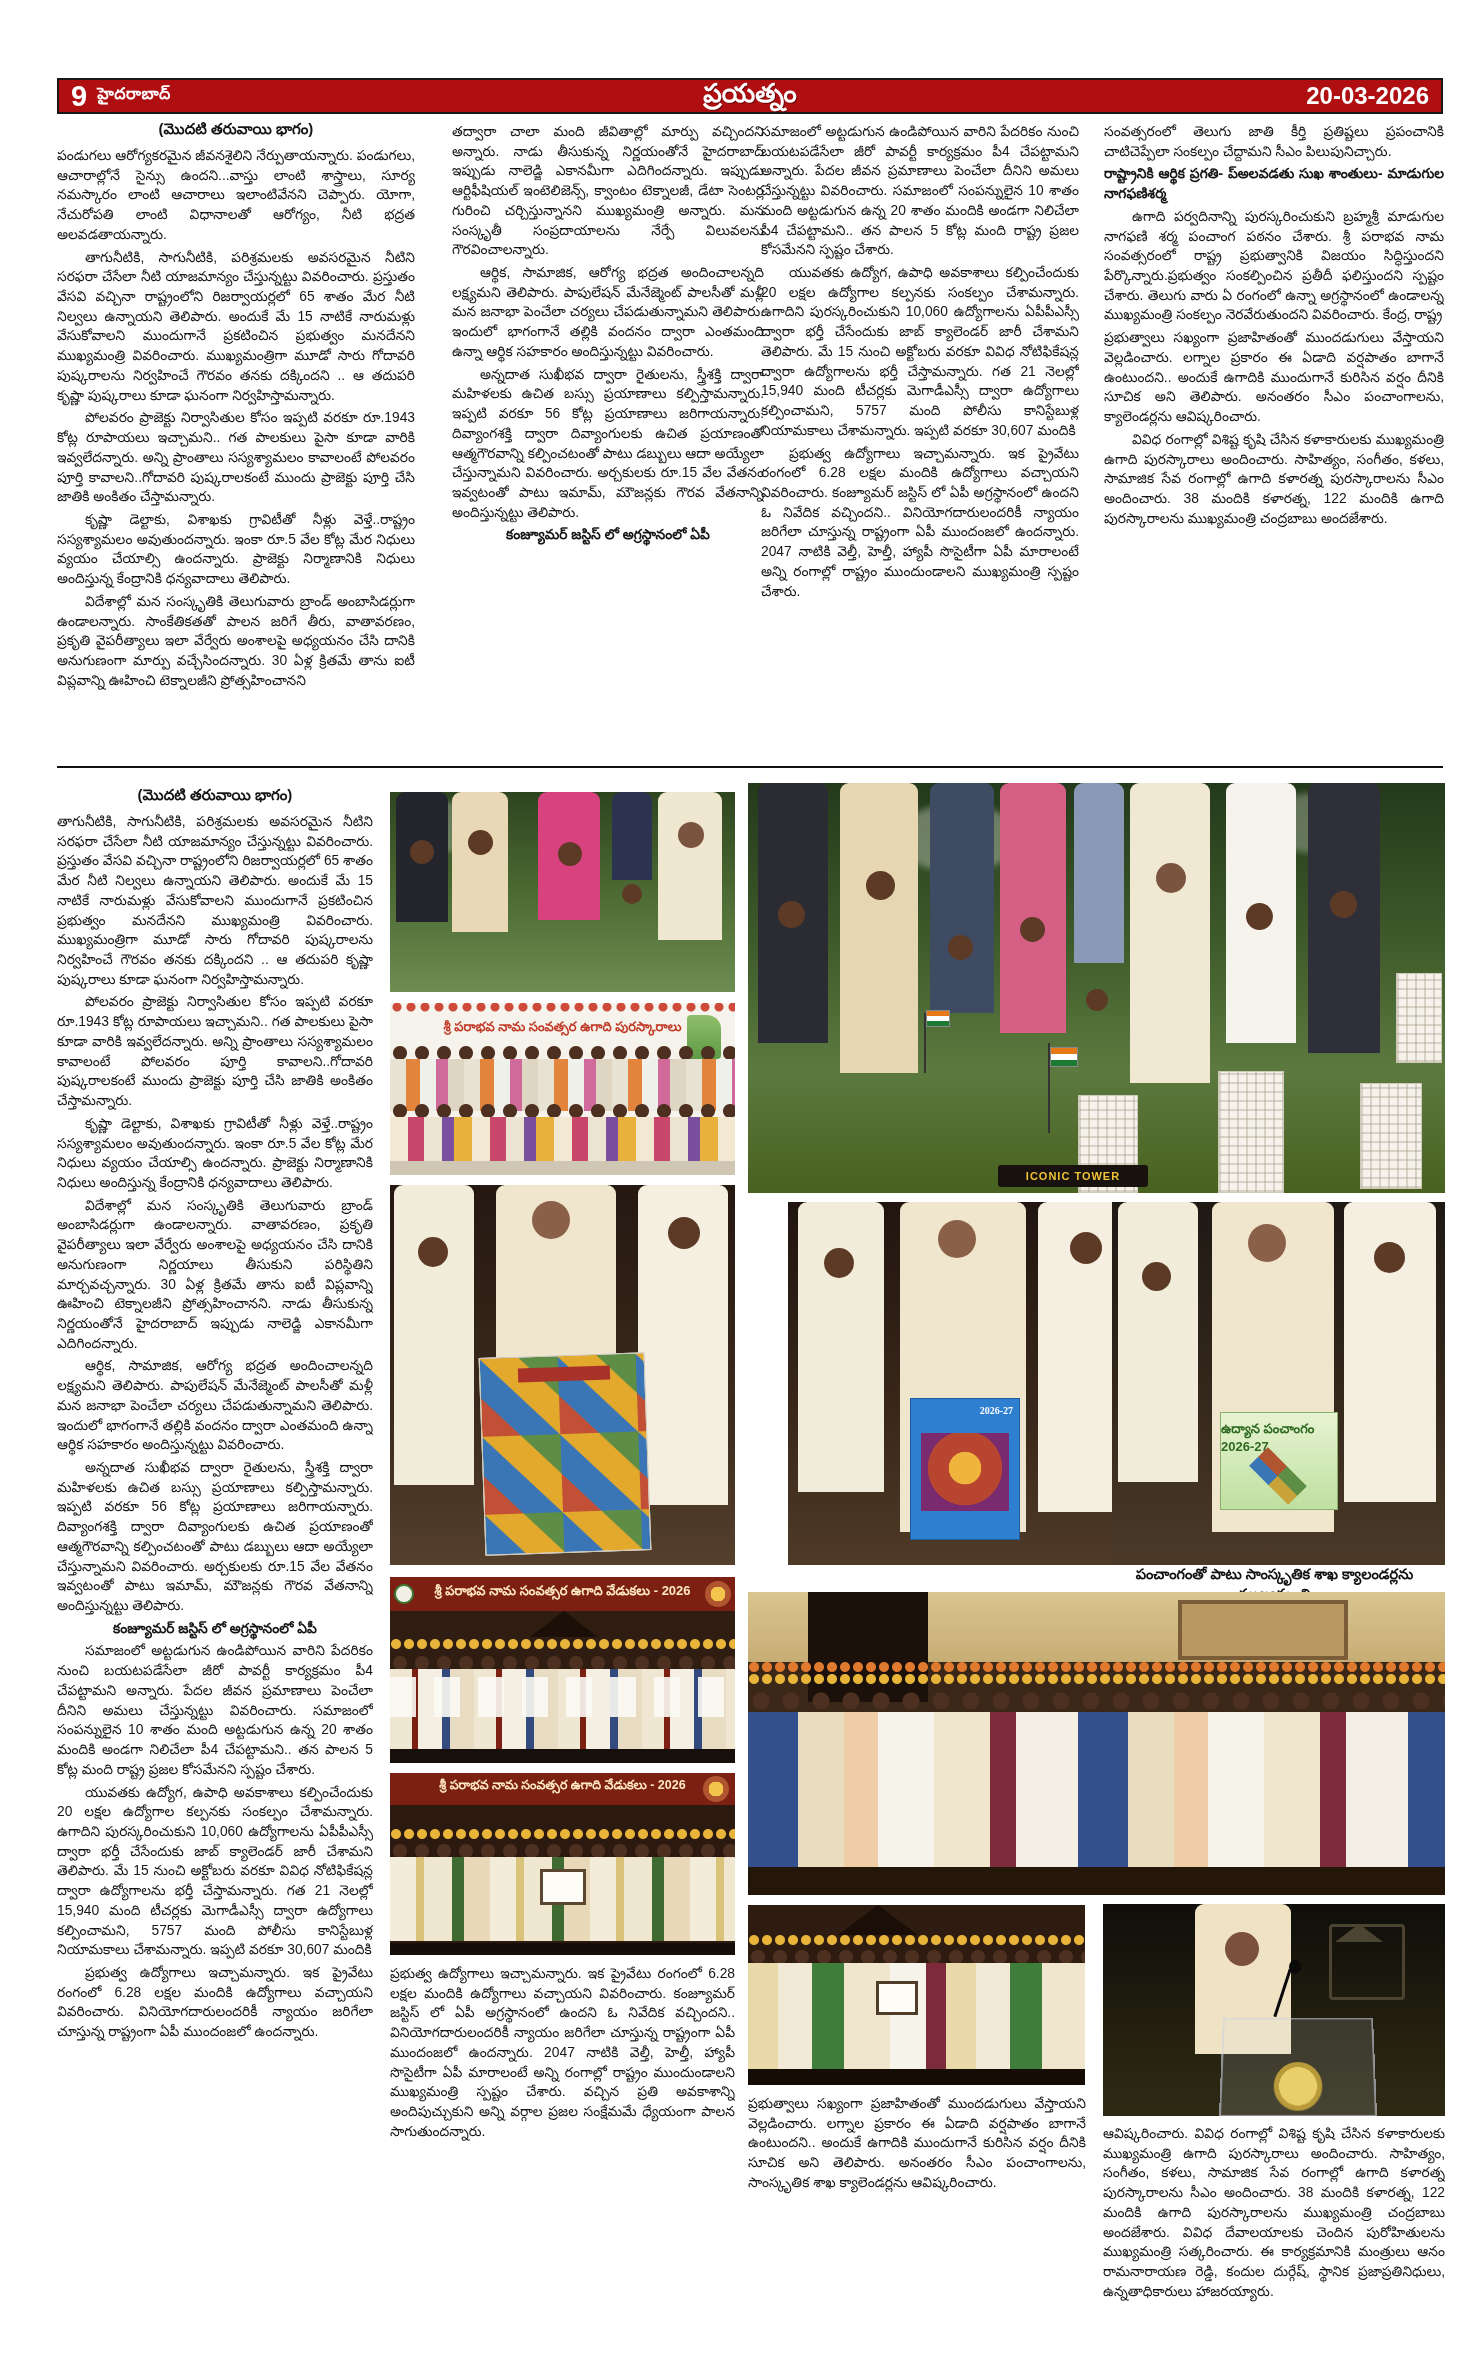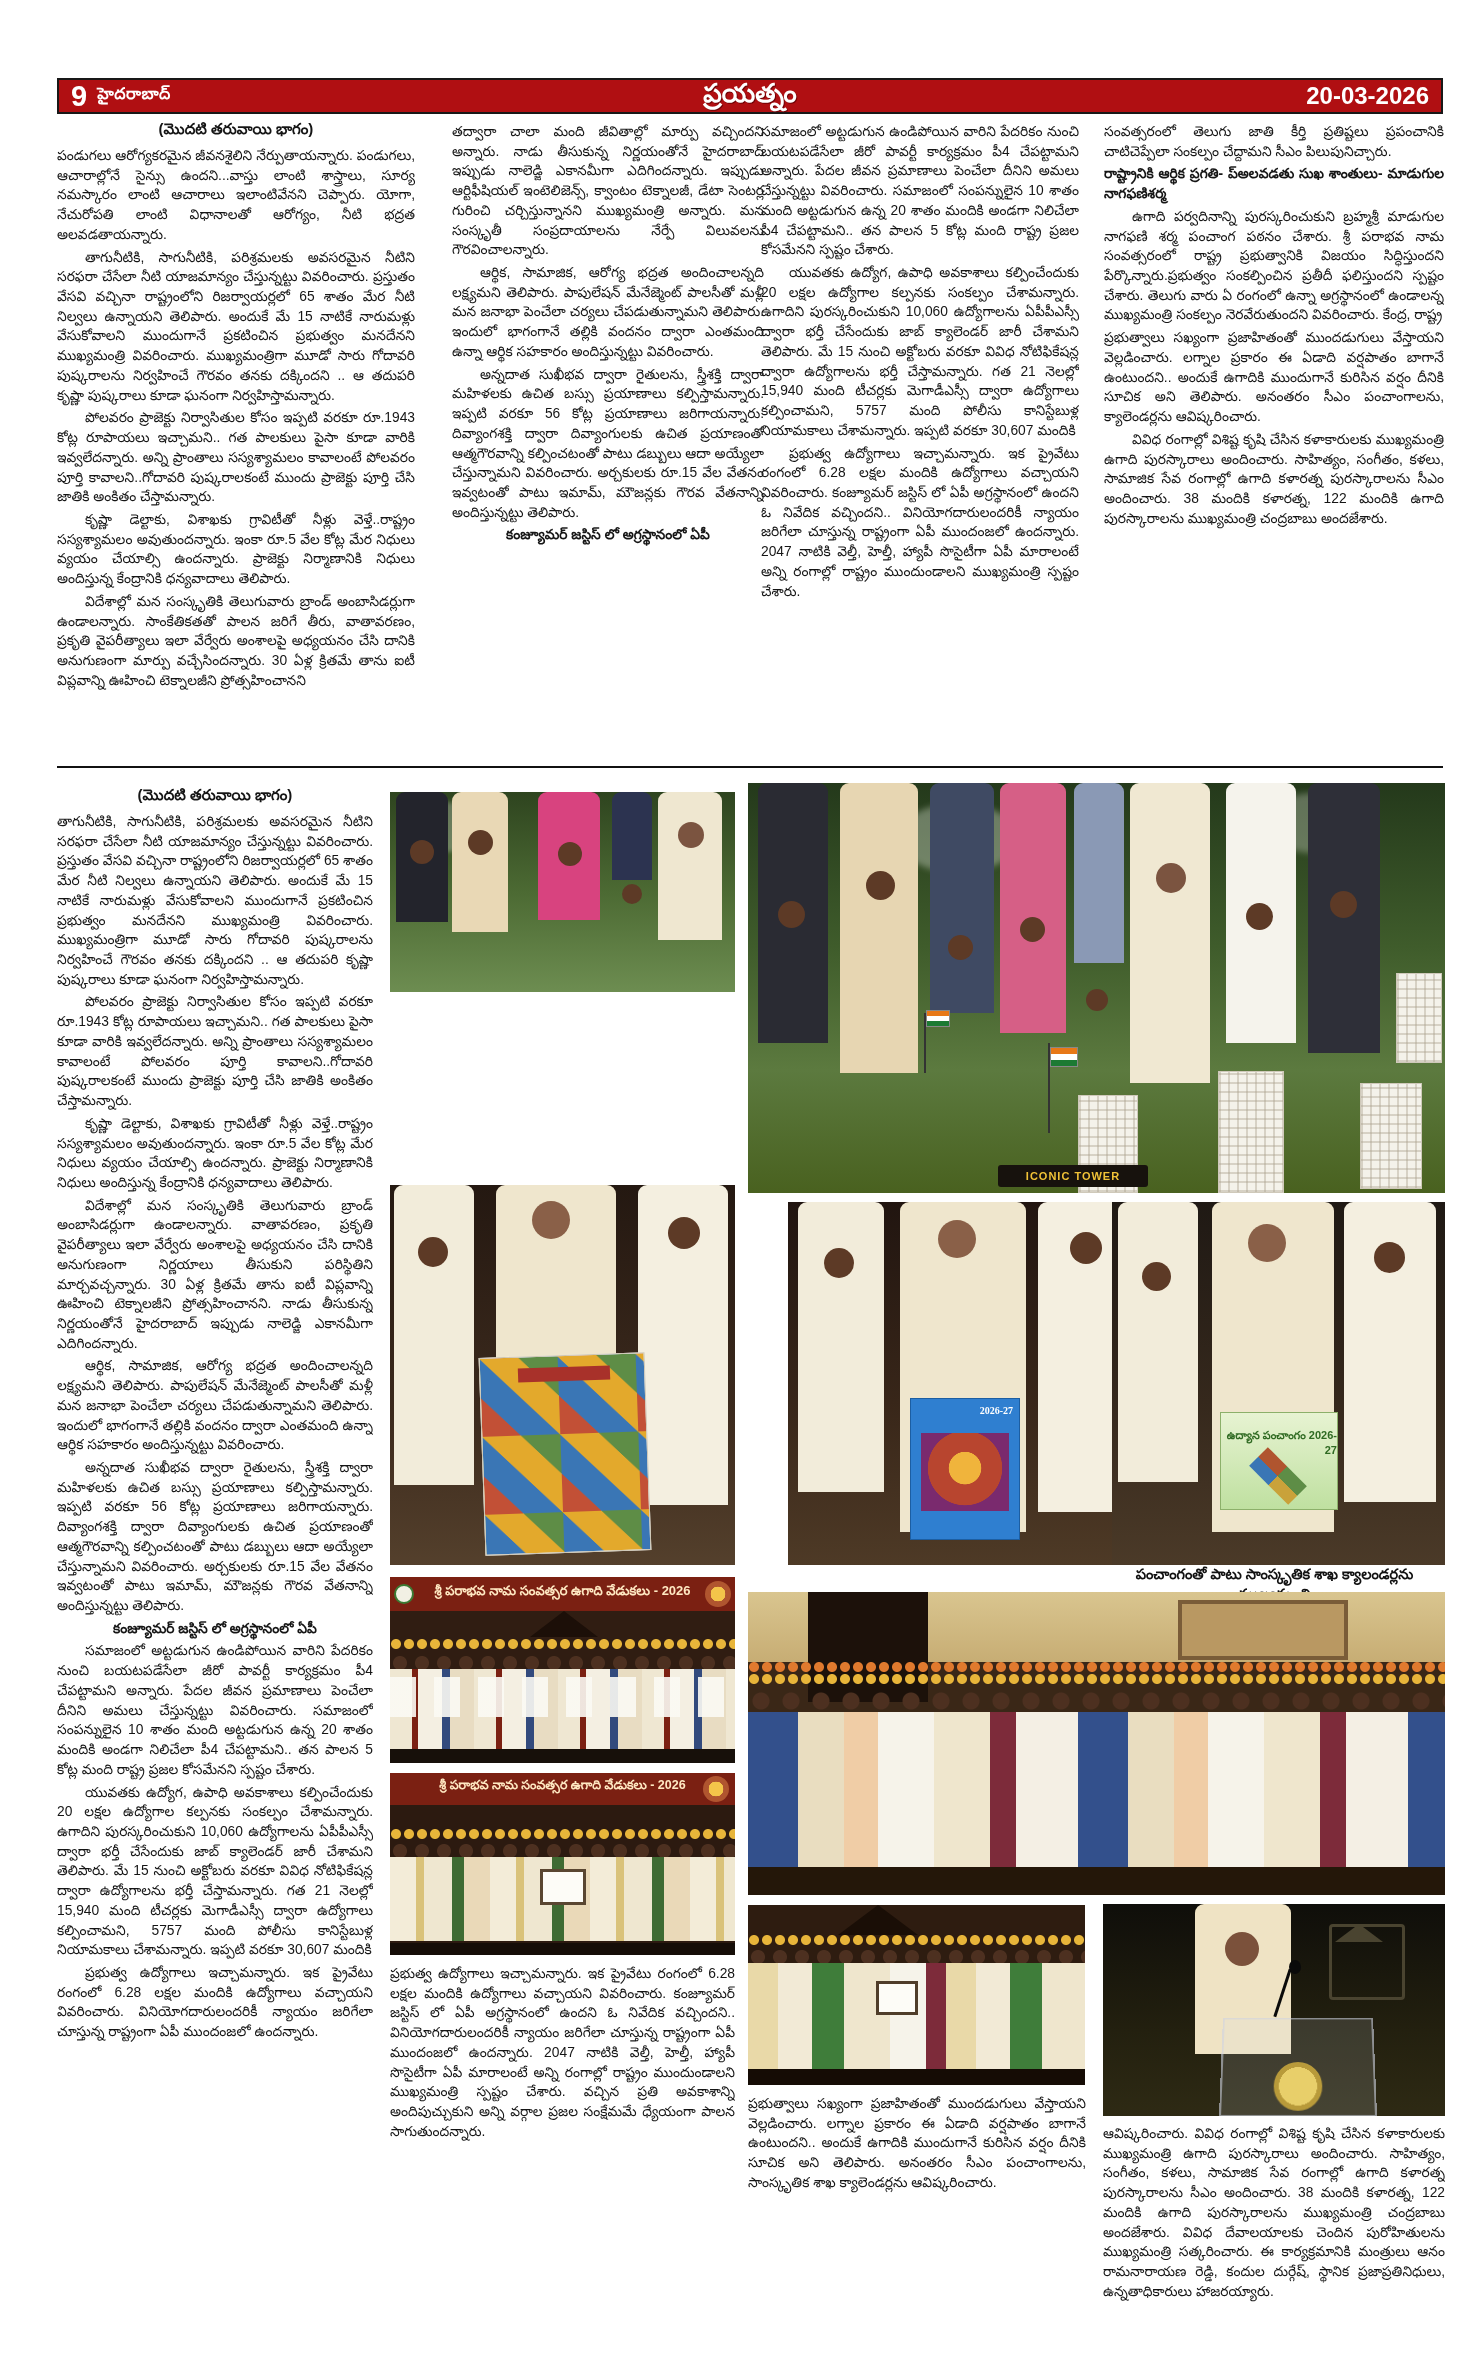--- a/index.html
+++ b/index.html
@@ -136,20 +136,30 @@
     <div class="tower" style="left:648px;bottom:130px;width:44px;height:88px;"></div>
     <div class="flagpole" style="left:300px;bottom:60px;height:90px;"></div>
     <div class="flag" style="left:302px;bottom:126px;"></div>
     <div class="flagpole" style="left:176px;bottom:120px;height:60px;"></div>
     <div class="flag" style="left:178px;bottom:166px;width:22px;height:15px;"></div>
     <div style="position:absolute;left:250px;bottom:6px;width:150px;height:22px;background:#17120d;border-radius:3px;display:flex;align-items:center;justify-content:center;">
       <span style="color:#f0c237;font-size:11px;font-weight:bold;letter-spacing:1px;">ICONIC TOWER</span>
     </div>
   </div>
 
+  <div class="ph" style="left:390px;top:1003px;width:345px;height:172px;background:#f6f3ec;">
+    <div style="position:absolute;left:0;right:0;top:0;height:10px;background-image:radial-gradient(circle at 7px 4px,#cf4a38 4px,rgba(0,0,0,0) 5px);background-size:14px 10px;background-repeat:repeat-x;"></div>
+    <div style="position:absolute;left:8px;right:8px;top:16px;color:#c23a28;font-weight:bold;font-size:13px;text-align:center;white-space:nowrap;overflow:hidden;">శ్రీ పరాభవ నామ సంవత్సర ఉగాది పురస్కారాలు</div>
+    <div style="position:absolute;right:14px;top:12px;width:34px;height:44px;background:linear-gradient(180deg,#8fbf6a,#5f9a46);border-radius:4px 14px 4px 4px;"></div>
+    <div class="heads" style="top:42px;"></div>
+    <div class="crowdband" style="top:56px;height:52px;background:repeating-linear-gradient(90deg,#e8e2d2 0 16px,#e2843c 16px 30px,#f0f0ea 30px 46px,#d06a9a 46px 58px,#ded6c2 58px 74px);"></div>
+    <div class="heads" style="top:100px;"></div>
+    <div class="crowdband" style="top:114px;height:44px;background:repeating-linear-gradient(90deg,#f3e9d2 0 18px,#c8476b 18px 34px,#ece4d0 34px 52px,#7a4fa0 52px 64px,#e8b13c 64px 82px);"></div>
+    <div class="crowdband" style="bottom:0;height:14px;background:#cfc6b4;"></div>
+  </div>
 
   <div class="ph" style="left:390px;top:1185px;width:345px;height:380px;background:linear-gradient(180deg,#241811 0%,#3c2a1d 60%,#54402c 100%);">
     <div class="pf" style="left:4px;width:80px;height:300px;background:#f2ecda;"></div>
     <div class="hd" style="left:28px;top:52px;width:30px;height:30px;"></div>
     <div class="pf" style="left:248px;width:90px;height:320px;background:#f4efe0;"></div>
     <div class="hd" style="left:278px;top:32px;width:32px;height:32px;"></div>
     <div class="pf" style="left:106px;width:120px;height:340px;background:#efe6cd;"></div>
     <div class="hd" style="left:142px;top:16px;width:38px;height:38px;background:#8a6048;"></div>
     <div style="position:absolute;left:92px;top:170px;width:164px;height:196px;background:#fdfdfa;border:1px solid #cdc6b4;transform:rotate(-2deg);
                 background-image:linear-gradient(45deg,#c25036 25%,#3a76b5 25% 50%,#e3a92c 50% 75%,#5e8d46 75%),
@@ -173,21 +183,21 @@
   </div>
 
   <div class="ph" style="left:1112px;top:1202px;width:333px;height:363px;background:linear-gradient(180deg,#1f1914 0%,#35281c 55%,#4b3a28 100%);">
     <div class="pf" style="left:6px;width:80px;height:280px;background:#f2ecda;"></div>
     <div class="hd" style="left:30px;top:60px;width:29px;height:29px;"></div>
     <div class="pf" style="left:232px;width:92px;height:300px;background:#f4efe0;"></div>
     <div class="hd" style="left:262px;top:40px;width:31px;height:31px;"></div>
     <div class="pf" style="left:100px;width:122px;height:330px;background:#efe6cd;"></div>
     <div class="hd" style="left:136px;top:22px;width:38px;height:38px;background:#8a6048;"></div>
     <div style="position:absolute;left:108px;top:210px;width:116px;height:96px;background:linear-gradient(180deg,#e7f3d2,#bfe0a0);border:1px solid #8cb06a;display:flex;align-items:flex-start;justify-content:center;">
-      <span style="margin-top:16px;color:#2f6a22;font-size:11px;font-weight:bold;text-align:right;">ఉద్యాన పంచాంగం 2026-27</span>
+      <span style="margin-top:8px;color:#2f6a22;font-size:13px;font-weight:bold;text-align:left;">ఉద్యాన పంచాంగం 2026-27</span>
     </div>
     <div style="position:absolute;left:120px;top:252px;width:92px;height:44px;background:conic-gradient(#5e8d46 0 25%,#c9a23a 25% 50%,#3a76b5 50% 75%,#b0552f 75%);transform:rotate(45deg) scale(.6);"></div>
   </div>
 
   <div class="caption" style="left:1104px;top:1566px;width:341px;">పంచాంగంతో పాటు సాంస్కృతిక శాఖ క్యాలండర్లను ముఖ్యమంత్రి</div>
 
   <div class="ph" style="left:390px;top:1577px;width:345px;height:186px;background:#301d12;">
     <div style="position:absolute;left:0;right:0;top:0;height:34px;background:#7b2012;">
       <div style="position:absolute;left:4px;top:7px;width:20px;height:20px;border-radius:50%;background:#f2f0e4;border:2px solid #3b7a33;box-sizing:border-box;"></div>
       <div class="bannertxt">శ్రీ పరాభవ నామ సంవత్సర ఉగాది వేడుకలు - 2026</div>

